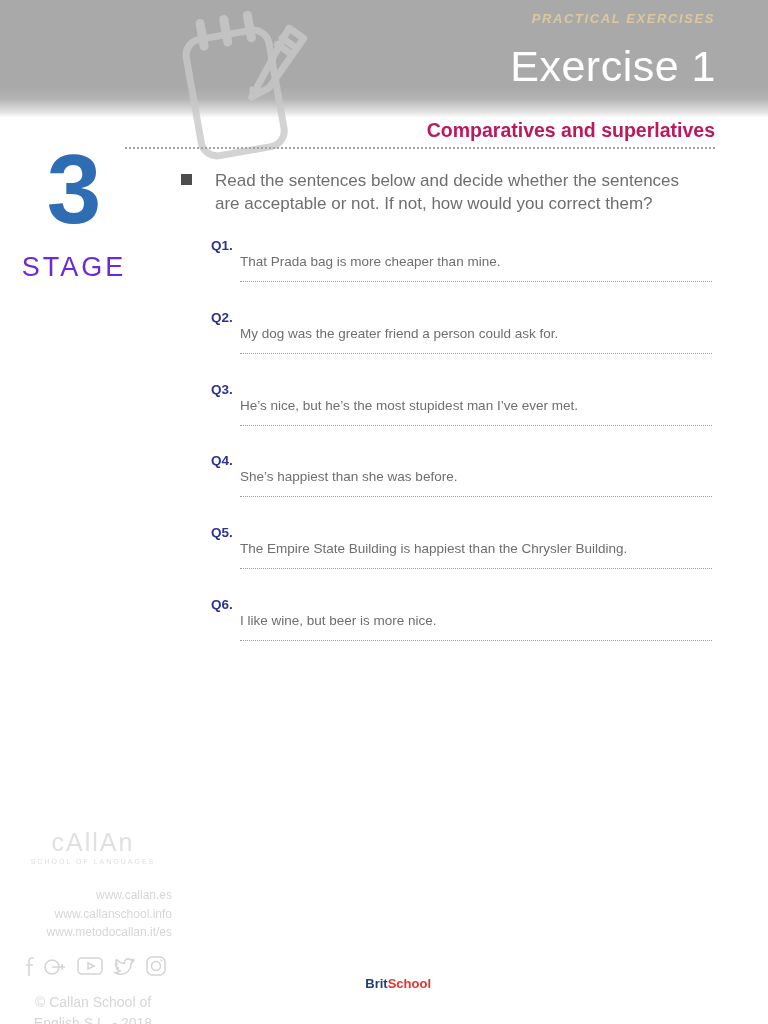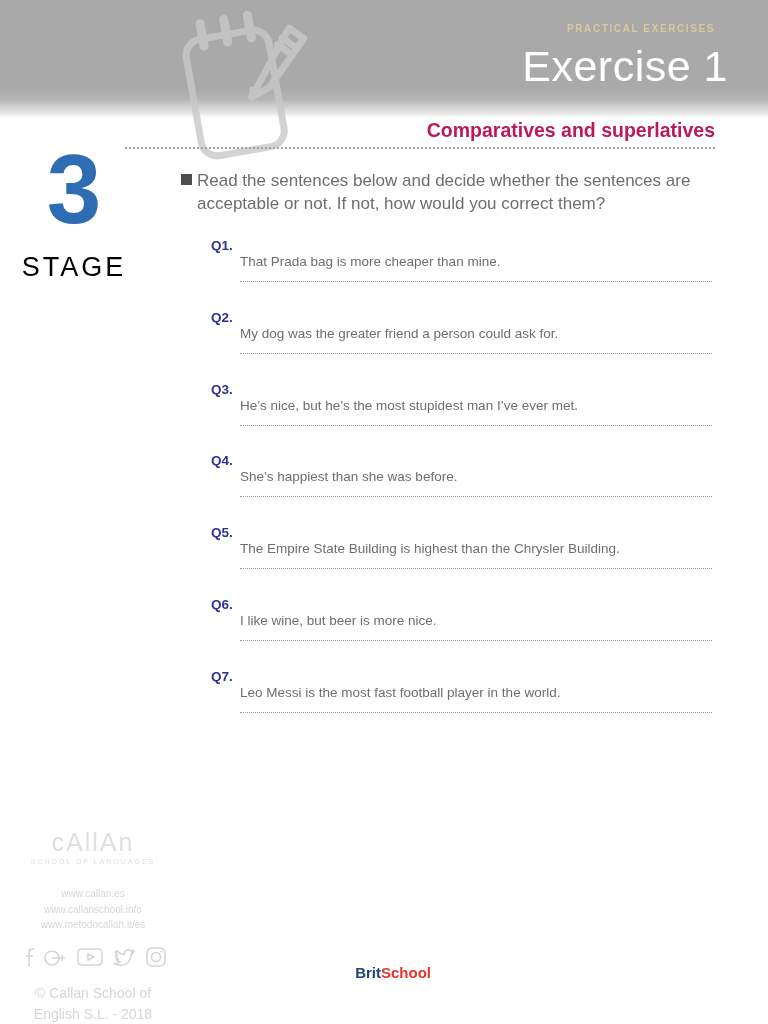--- a/index.html
+++ b/index.html
@@ -3,70 +3,70 @@
 <meta charset="utf-8">
 <style>
   html,body{margin:0;padding:0;background:#fff;}
   .page{position:relative;width:768px;height:1024px;background:#ffffff;overflow:hidden;
         font-family:"Liberation Sans",sans-serif;}
 
   
   .banner{position:absolute;left:0;top:0;width:768px;height:118px;
           background:linear-gradient(180deg,#a9a9a9 0%,#a9a9a9 74%,#b4b4b4 84%,#e2e2e2 95%,#ffffff 100%);}
   .notepad{position:absolute;left:160px;top:2px;width:150px;height:162px;}
-  .kicker{position:absolute;top:23px;right:53px;font-size:10px;font-weight:700;
+  .kicker{position:absolute;top:11px;right:53px;font-size:13px;font-style:italic;font-weight:700;
           letter-spacing:1.6px;color:#dcc89e;}
-  .ex-title{position:absolute;top:42px;right:40px;font-size:43px;font-weight:400;color:#ffffff;
+  .ex-title{position:absolute;top:42px;right:52px;font-size:43px;font-weight:400;color:#ffffff;
             letter-spacing:.5px;}
 
   
   .topic{position:absolute;top:119px;right:53px;font-size:19.5px;font-weight:700;color:#be185d;}
   .topic-rule{position:absolute;top:147px;left:125px;width:590px;height:0;
               border-top:2px dotted #a3a3a3;}
 
   
   .stage{position:absolute;left:18px;top:140px;width:112px;text-align:center;}
   .stage-number{font-size:98px;line-height:1;font-weight:700;color:#2e6db4;}
-  .stage-label{margin-top:14px;font-size:27px;font-weight:400;letter-spacing:3px;color:#000000;}
+  .stage-label{margin-top:14px;font-size:27px;font-weight:400;letter-spacing:3px;color:#6d28d9;}
 
   
-  .instruction{position:absolute;left:181px;top:170px;width:524px;display:flex;gap:5px;}
+  .instruction{position:absolute;left:181px;top:170px;width:524px;display:flex;gap:23px;}
   .bullet{flex:none;width:11px;height:11px;background:#4d4d4d;margin-top:4px;}
   .instruction p{margin:0;font-size:17px;line-height:1.33;color:#6d6e70;}
 
   
   .questions{position:absolute;left:211px;top:238px;width:501px;}
   .question{position:relative;height:71.8px;}
   .q-label{position:absolute;left:0;top:0;font-size:13.5px;font-weight:700;color:#2e3192;}
   .q-text{position:absolute;left:29px;top:16px;font-size:13.5px;color:#6d6e70;}
   .q-line{position:absolute;left:29px;top:43px;width:472px;height:0;border-top:1px dotted #9c9c9c;}
 
   
   .school-block{position:absolute;left:14px;top:828px;width:158px;text-align:center;color:#dcdcdc;}
   .school-logo{font-size:25px;letter-spacing:2px;color:#e0e0e0;font-weight:400;}
   .school-sub{margin-top:1px;font-size:7px;letter-spacing:2px;color:#dedede;}
-  .school-links{margin-top:21px;font-size:10px;line-height:1.55;color:#d6d6d6;}
+  .school-links{margin-top:21px;font-size:12px;line-height:1.55;color:#d6d6d6;text-align:right;}
   .school-links div{cursor:pointer;}
   .social{margin-top:13px;display:flex;justify-content:center;align-items:center;gap:9px;}
   .social svg{display:block;}
   .copyright{margin-top:15px;font-size:14px;line-height:1.5;color:#d6d6d6;}
 
   
   .getit{position:absolute;left:343px;top:964px;width:90px;text-align:center;}
   .getit-word{font-size:35px;font-weight:700;letter-spacing:-2px;line-height:1;}
   .gl{display:inline-block;}
   .gl.g{color:#e6332a;}
   .gl.e{color:#f39019;}
   .gl.t1{color:#c5d22c;}
   .gl.i{color:#252a63;position:relative;}
   .gl.i::after{content:"";position:absolute;left:3px;top:0px;width:7px;height:7px;border-radius:50%;
                background:#e6332a;}
   .gl.t2{color:#252a63;}
   .gsp{display:inline-block;width:8px;}
-  .britschool{margin-top:0;font-size:15px;font-weight:700;letter-spacing:0;text-align:right;
+  .britschool{margin-top:12px;font-size:13px;font-weight:700;letter-spacing:0;text-align:right;
               padding-right:2px;}
   .brit{color:#1f3f77;}
   .schoolw{color:#e6332a;}
 </style>
 </head>
 <body>
 
 <div class="page">
 
   <div class="banner">
@@ -116,31 +116,26 @@
       <span class="q-text">He’s nice, but he’s the most stupidest man I’ve ever met.</span>
       <div class="q-line"></div>
     </div>
     <div class="question">
       <span class="q-label">Q4.</span>
       <span class="q-text">She’s happiest than she was before.</span>
       <div class="q-line"></div>
     </div>
     <div class="question">
       <span class="q-label">Q5.</span>
-      <span class="q-text">The Empire State Building is highest than the Chrysler Building.</span>
+      <span class="q-text">The Empire State Building is happiest than the Chrysler Building.</span>
       <div class="q-line"></div>
     </div>
     <div class="question">
       <span class="q-label">Q6.</span>
       <span class="q-text">I like wine, but beer is more nice.</span>
-      <div class="q-line"></div>
-    </div>
-    <div class="question">
-      <span class="q-label">Q7.</span>
-      <span class="q-text">Leo Messi is the most fast football player in the world.</span>
       <div class="q-line"></div>
     </div>
   </div>
 
   <div class="school-block">
     <div class="school-logo">cAllAn</div>
     <div class="school-sub">SCHOOL OF LANGUAGES</div>
     <div class="school-links">
       <div>www.callan.es</div>
       <div>www.callanschool.info</div>

